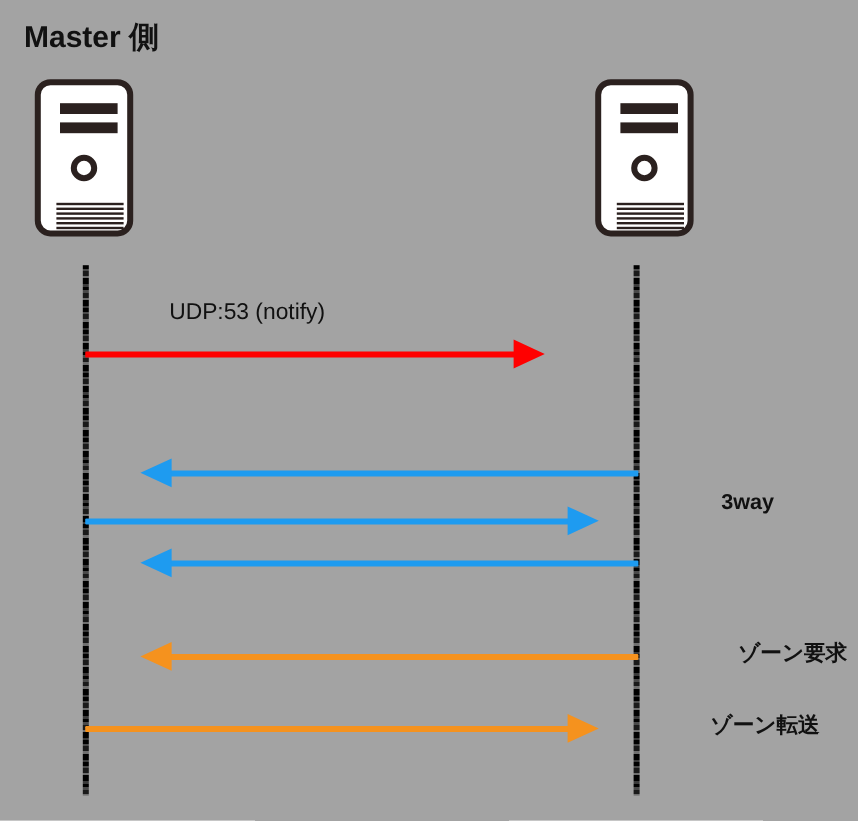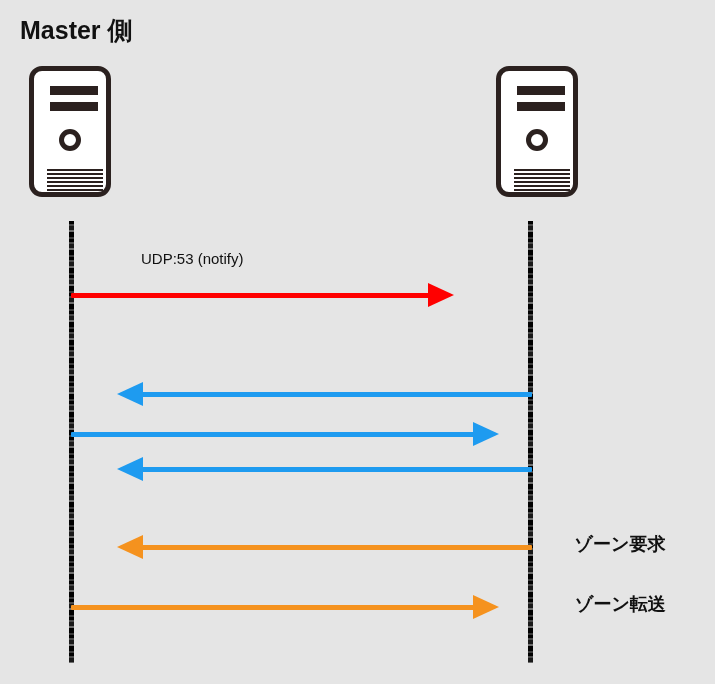--- a/index.html
+++ b/index.html
@@ -7,21 +7,21 @@
     padding: 0;
     background: #ffffff;
   }
   body {
     font-family: "Liberation Sans", "DejaVu Sans", sans-serif;
   }
   #canvas {
     position: relative;
     width: 715px;
     height: 684px;
-    background: #e5e5e5;
+    background: #a3a3a3;
     overflow: hidden;
   }
 
   
   .participant-title {
     position: absolute;
     font-size: 25px;
     font-weight: bold;
     color: #111111;
     letter-spacing: 0px;
@@ -112,21 +112,21 @@
     top: -10px;
     width: 0;
     height: 0;
     border-top: 12px solid transparent;
     border-bottom: 12px solid transparent;
   }
 
   
   .msg-label {
     position: absolute;
-    font-size: 15px;
+    font-size: 19px;
     color: #111111;
     white-space: nowrap;
   }
   .side-label {
     position: absolute;
     font-size: 18px;
     font-weight: bold;
     color: #111111;
     white-space: nowrap;
     text-align: center;
@@ -187,27 +187,28 @@
     <div class="shaft" style="left:71px; width:420px; background:#1E9BF0;"></div>
     <div class="head" style="left:473px; border-left:26px solid #1E9BF0;"></div>
   </div>
 
   <div class="msg" style="left:0; top:467px;">
     <div class="shaft" style="left:131px; width:401px; background:#1E9BF0;"></div>
     <div class="head" style="left:117px; border-right:26px solid #1E9BF0;"></div>
   </div>
 
   <div class="side-label" style="left:563px; top:405px; width:120px;">
+    <span class="ln">3way</span>
   </div>
 
   <div class="msg" style="left:0; top:545px;">
     <div class="shaft" style="left:131px; width:401px; background:#F5921E;"></div>
     <div class="head" style="left:117px; border-right:26px solid #F5921E;"></div>
   </div>
-  <div class="side-label" style="left:560px; top:532px; width:120px; text-align:center;font-family:Liberation Serif, serif;">ゾーン要求</div>
+  <div class="side-label" style="left:586px; top:532px; width:120px; text-align:right;font-family:Liberation Serif, serif;">ゾーン要求</div>
 
   <div class="msg" style="left:0; top:605px;">
     <div class="shaft" style="left:71px; width:420px; background:#F5921E;"></div>
     <div class="head" style="left:473px; border-left:26px solid #F5921E;"></div>
   </div>
-  <div class="side-label" style="left:575px; top:592px; width:120px; text-align:left;">ゾーン転送</div>
+  <div class="side-label" style="left:563px; top:592px; width:120px; text-align:right;">ゾーン転送</div>
 
 </div>
 
 </body></html>

